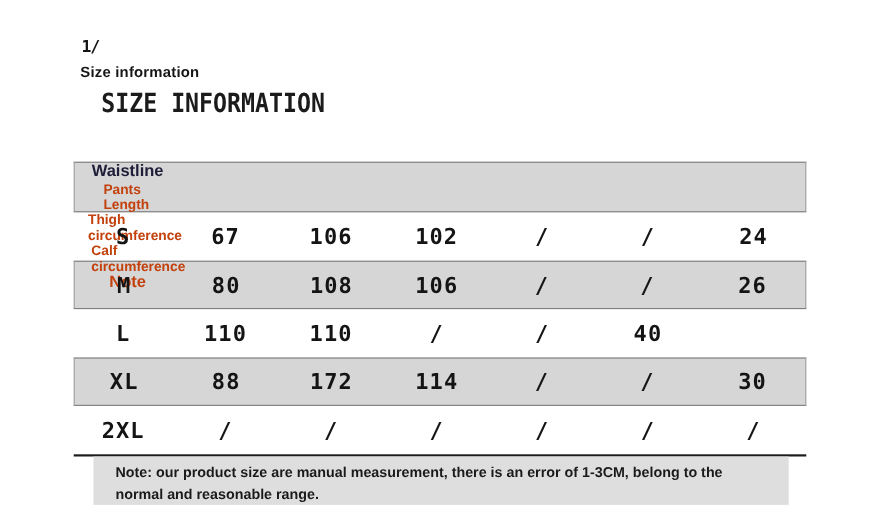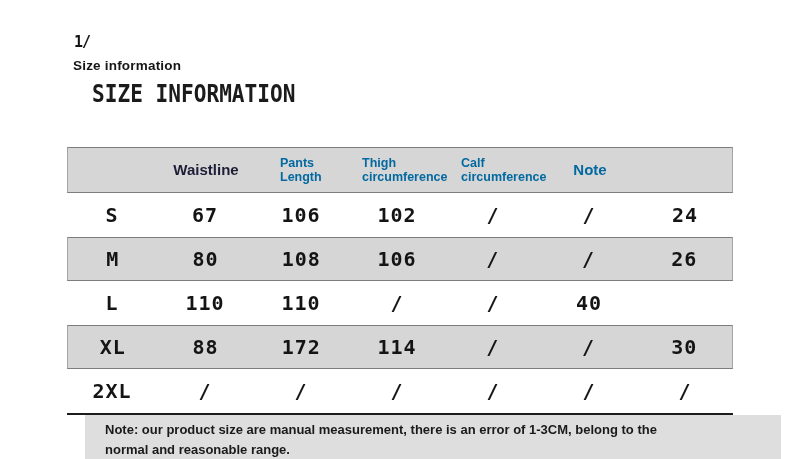--- a/index.html
+++ b/index.html
@@ -23,42 +23,42 @@
     transform:scaleX(0.88); transform-origin:left center; white-space:nowrap;
   }
 
   .size-table { position:absolute; left:67px; top:147px; width:666px; }
   .trow { display:flex; width:666px; }
   .trow.gray {
     background:#d6d6d6;
     border-top:1px solid #7d7d7d; border-bottom:1px solid #7d7d7d;
     border-left:1px solid #a3a3a3; border-right:1px solid #a3a3a3;
   }
-  .trow.header { height:46px; }
+  .trow.header { height:46px;flex-direction:column; }
   .trow.data { height:44px; }
   .cell { display:flex; align-items:center; justify-content:center;
           overflow:visible; }
   .c0 { width:90px; } .c1,.c2,.c3,.c4,.c5,.c6 { width:96px; }
 
-  .hcell { font-weight:bold; font-size:15px; color:#0369a1; line-height:1.12; }
+  .hcell { font-weight:bold; font-size:15px; color:#c2410c; line-height:1.12; }
   .hcell.accent { color:#1d1d38; }
   .hcell.twolines { font-size:12.5px; justify-content:flex-start;
                     text-align:left; white-space:normal; }
   .h-pants  { padding-left:26px; }
   .h-thigh  { padding-left:12px; }
   .h-calf   { padding-left:15px; }
 
   .dcell {
     font-family:"DejaVu Sans Mono", monospace;
     font-weight:bold; font-size:20px; color:#141414; letter-spacing:1px;
   }
   .bottom-rule { position:absolute; left:67px; top:413px; width:666px; height:2px;
                  background:#1c1c1c; }
 
-  .note-band { position:absolute; left:85px; top:415px; width:696px; height:44px;
+  .note-band { position:absolute; left:85px; top:415px; width:632px; height:44px;
                background:#dedede; }
   .note-text { padding:5px 0 0 20px; max-width:608px;
                font-size:13px; font-weight:bold; color:#1a1a1a; line-height:1.5; }
 </style>
 </head>
 <body>
 
 <div class="page">
 
   <div class="pagination">1/</div>

